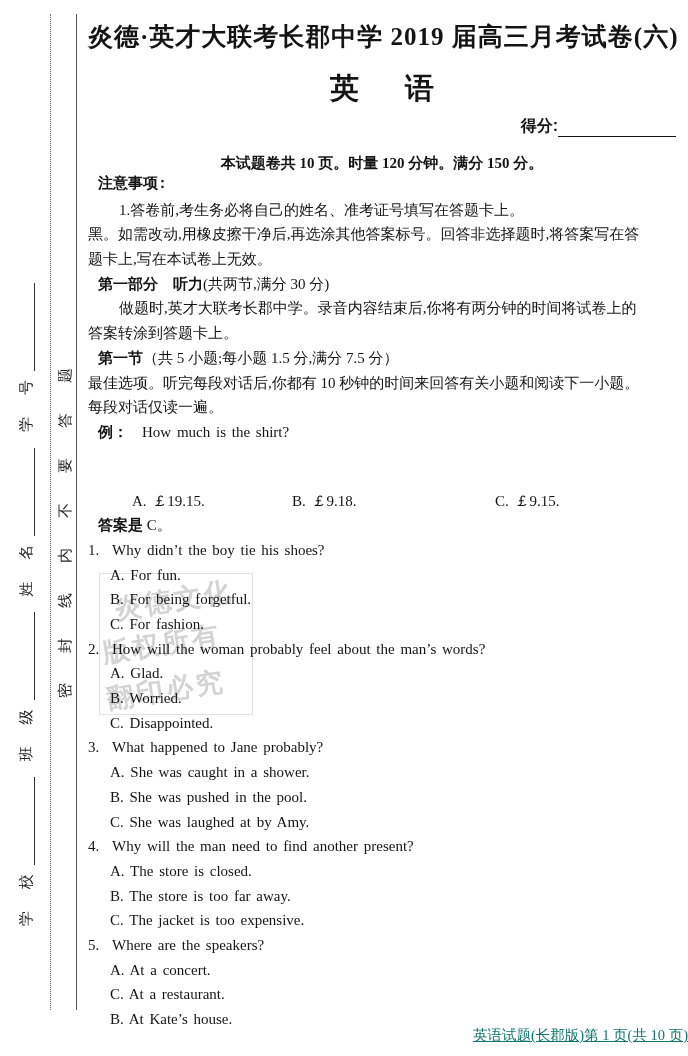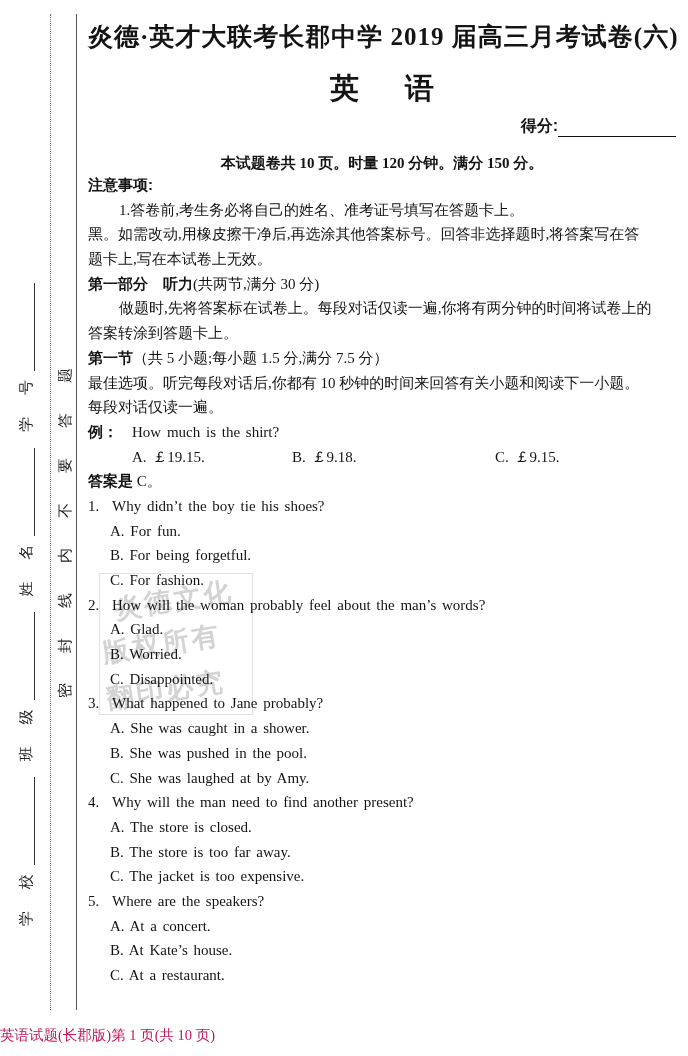--- a/index.html
+++ b/index.html
@@ -61,30 +61,30 @@
   .score-label {
     font-family:"Liberation Sans",sans-serif; font-weight:bold; font-size:16px;
   }
   .score-blank {
     display:inline-block; width:118px; height:18px;
     border-bottom:1.5px solid #111; vertical-align:bottom;
   }
   .meta { margin-top:12px; text-align:center; font-size:15px;font-weight:bold; }
   .ln { line-height:24.7px; height:24.7px; font-size:15px; white-space:nowrap; }
   .ind { padding-left:31px; }
-  .hei { font-family:Liberation Sans, sans-serif; font-weight:bold; }
+  .hei { font-family:Liberation Mono, monospace; font-weight:bold;margin-left:10px; }
   .ex-q { padding-left:14px; }
-  .opts-row { display:flex; padding-left:44px; }
+  .opts-row { display:flex; padding-left:44px;margin-top:44px; }
   .opt-a { width:160px; } .opt-b { width:203px; }
   .qnum { display:inline-block; width:24px; }
   .opt { padding-left:22px; word-spacing:2px; }
   .qtext { word-spacing:2px; }
   .footer {
-    position:absolute; left:0; right:0; top:1026px; text-align:left;
-    font-size:14.5px; color:#be185d; z-index:1;
+    position:absolute; left:0; right:0; top:1026px; text-align:right;
+    font-size:14.5px; color:#0f766e; z-index:1;text-decoration:underline;
   }
 </style>
 </head>
 <body>
 
 <div class="seal-fields">
   <span class="seal-field">
     <span class="sf-label">学 校</span>
     <span class="sf-blank"></span>
   </span>
@@ -118,21 +118,21 @@
     <span class="score-label">得分:</span><span class="score-blank"></span>
   </div>
   <div class="meta">本试题卷共 10 页。时量 120 分钟。满分 150 分。</div>
 
   <div class="ln hei">注意事项:</div>
   <div class="ln ind">1.答卷前,考生务必将自己的姓名、准考证号填写在答题卡上。</div>
   <div class="ln">黑。如需改动,用橡皮擦干净后,再选涂其他答案标号。回答非选择题时,将答案写在答</div>
   <div class="ln">题卡上,写在本试卷上无效。</div>
 
   <div class="ln"><span class="hei">第一部分　听力</span><span>(共两节,满分 30 分)</span></div>
-  <div class="ln ind">做题时,先将答案标在试卷上。每段对话仅读一遍,你将有两分钟的时间将试卷上的</div>
+  <div class="ln ind">做题时,英才大联考长郡中学。录音内容结束后,你将有两分钟的时间将试卷上的</div>
   <div class="ln">答案转涂到答题卡上。</div>
 
   <div class="ln"><span class="hei">第一节</span><span>（共 5 小题;每小题 1.5 分,满分 7.5 分）</span></div>
   <div class="ln">最佳选项。听完每段对话后,你都有 10 秒钟的时间来回答有关小题和阅读下一小题。</div>
   <div class="ln">每段对话仅读一遍。</div>
 
   <div class="ln"><span class="hei">例：</span><span class="ex-q qtext">How much is the shirt?</span></div>
   <div class="ln opts-row">
     <span class="opt-a qtext">A. ￡19.15.</span>
     <span class="opt-b qtext">B. ￡9.18.</span>
@@ -155,17 +155,17 @@
   <div class="ln opt">B. She was pushed in the pool.</div>
   <div class="ln opt">C. She was laughed at by Amy.</div>
 
   <div class="ln"><span class="qnum">4.</span><span class="qtext">Why will the man need to find another present?</span></div>
   <div class="ln opt">A. The store is closed.</div>
   <div class="ln opt">B. The store is too far away.</div>
   <div class="ln opt">C. The jacket is too expensive.</div>
 
   <div class="ln"><span class="qnum">5.</span><span class="qtext">Where are the speakers?</span></div>
   <div class="ln opt">A. At a concert.</div>
+  <div class="ln opt">C. At a restaurant.</div>
   <div class="ln opt">B. At Kate’s house.</div>
-  <div class="ln opt">C. At a restaurant.</div>
 </div>
 
 <div class="footer">英语试题(长郡版)第 1 页(共 10 页)</div>
 
 </body></html>

